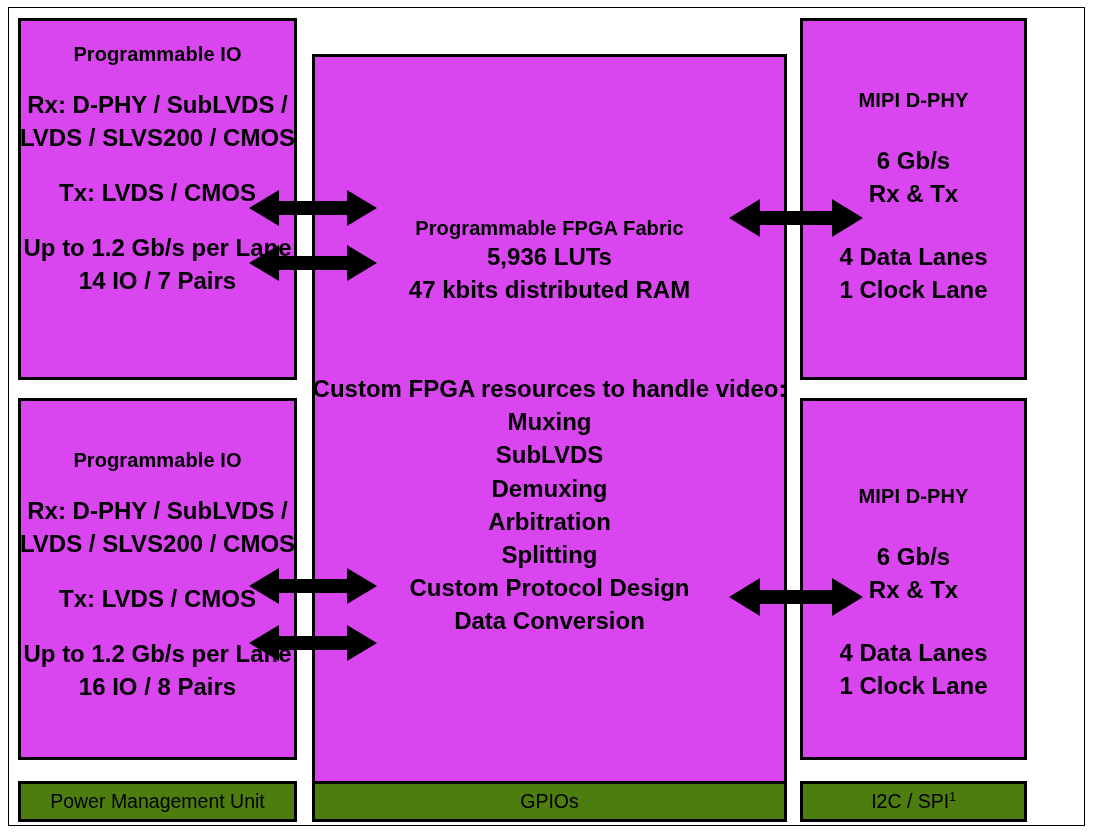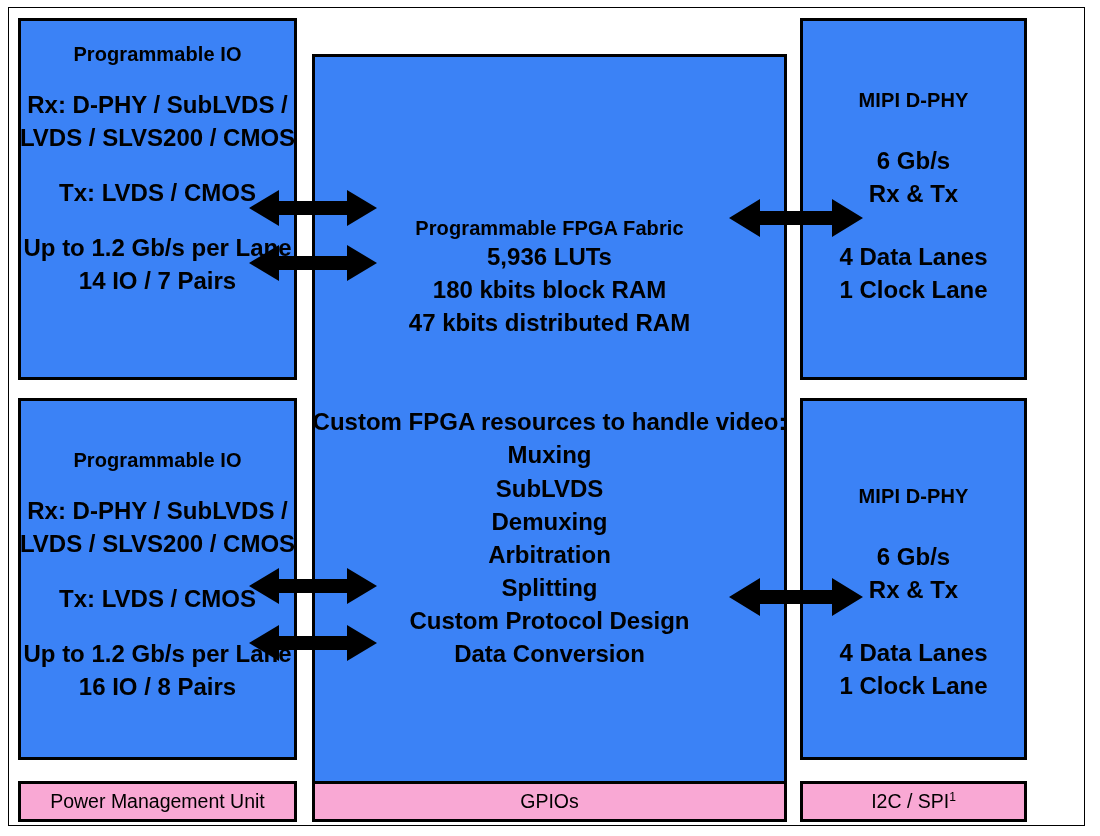--- a/index.html
+++ b/index.html
@@ -31,33 +31,33 @@
     border: 1.5px solid #000000;
     box-sizing: border-box;
     background: #ffffff;
   }
 
   
   .block {
     position: absolute;
     box-sizing: border-box;
     border: 3px solid #000000;
-    background: #3b82f6;
+    background: #d946ef;
     display: flex;
     flex-direction: column;
     align-items: center;
     justify-content: flex-start;
     text-align: center;
   }
 
   .footer-block {
     position: absolute;
     box-sizing: border-box;
     border: 3px solid #000000;
-    background: #f9a8d4;
+    background: #4d7c0f;
     display: flex;
     align-items: center;
     justify-content: center;
     text-align: center;
   }
 
   
   .col-left  { left: 18px;  width: 279px; }
   .col-mid   { left: 312px; width: 475px; }
   .col-right { left: 800px; width: 227px; }
@@ -117,21 +117,20 @@
     <div class="block-line">Tx: LVDS / CMOS</div>
     <div class="spacer-lg"></div>
     <div class="block-line">Up to 1.2 Gb/s per Lane</div>
     <div class="block-line">14 IO / 7 Pairs</div>
   </div>
 
   <div class="block col-mid" style="top:18px; height:742px;margin-top:36px;">
     <div style="height:160px;"></div>
     <div class="block-title">Programmable FPGA Fabric</div>
     <div class="block-line">5,936 LUTs</div>
-    <div class="block-line">180 kbits block RAM</div>
     <div class="block-line">47 kbits distributed RAM</div>
 
     <div style="height:66px;"></div>
 
     <div class="block-line">Custom FPGA resources to handle video:</div>
     <div class="block-line">Muxing</div>
     <div class="block-line">SubLVDS</div>
     <div class="block-line">Demuxing</div>
     <div class="block-line">Arbitration</div>
     <div class="block-line">Splitting</div>

